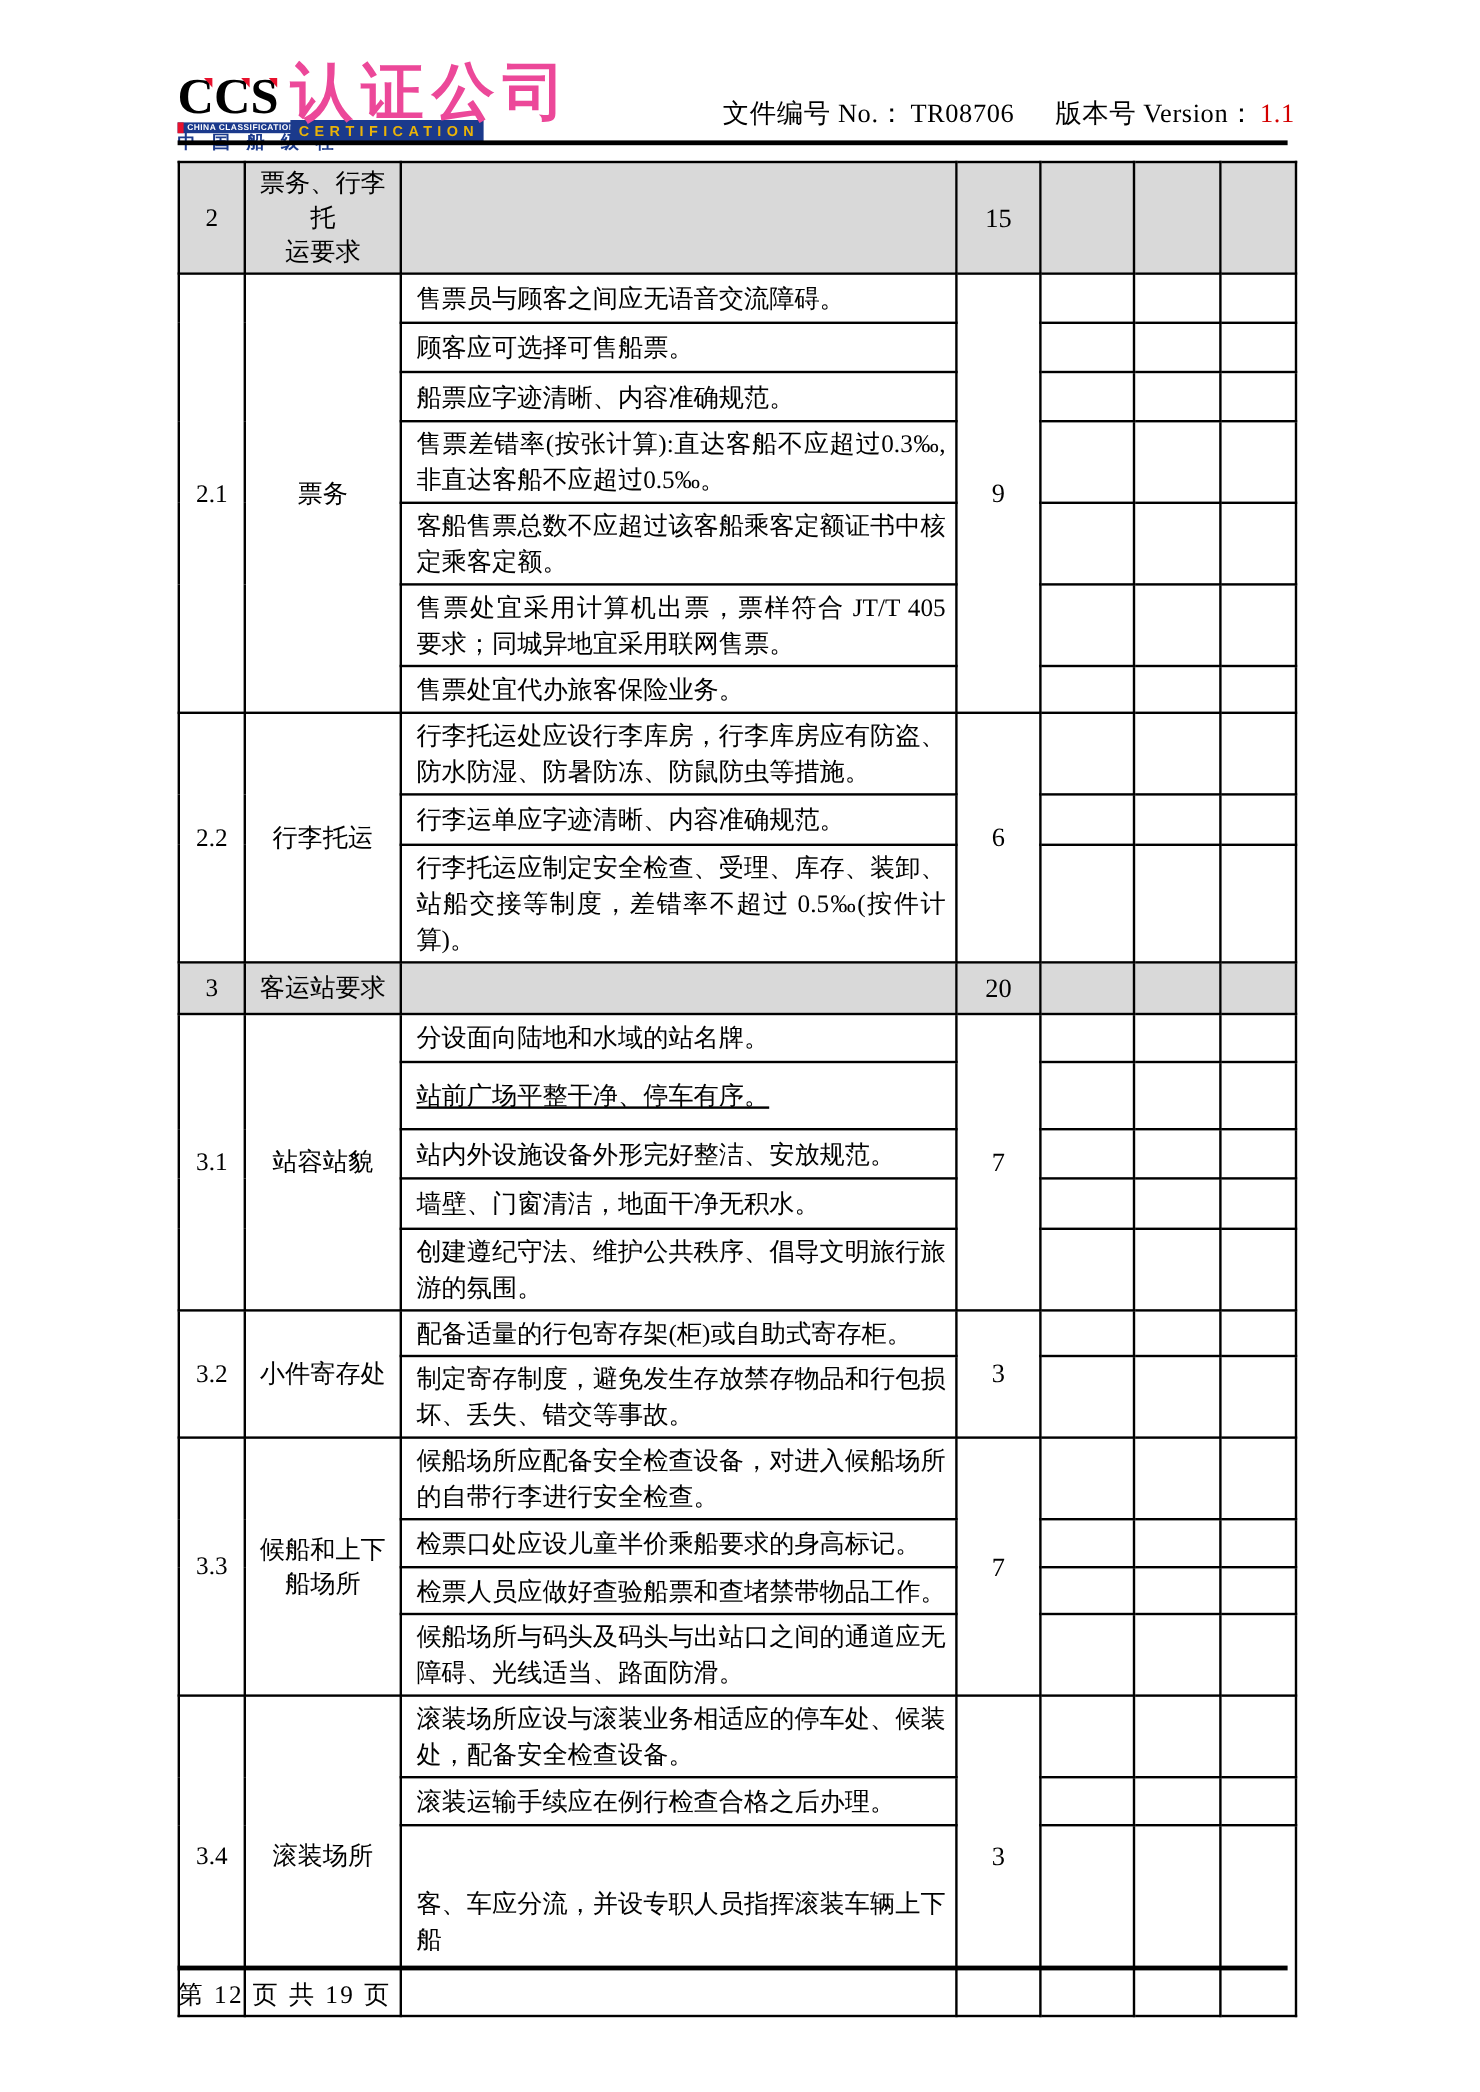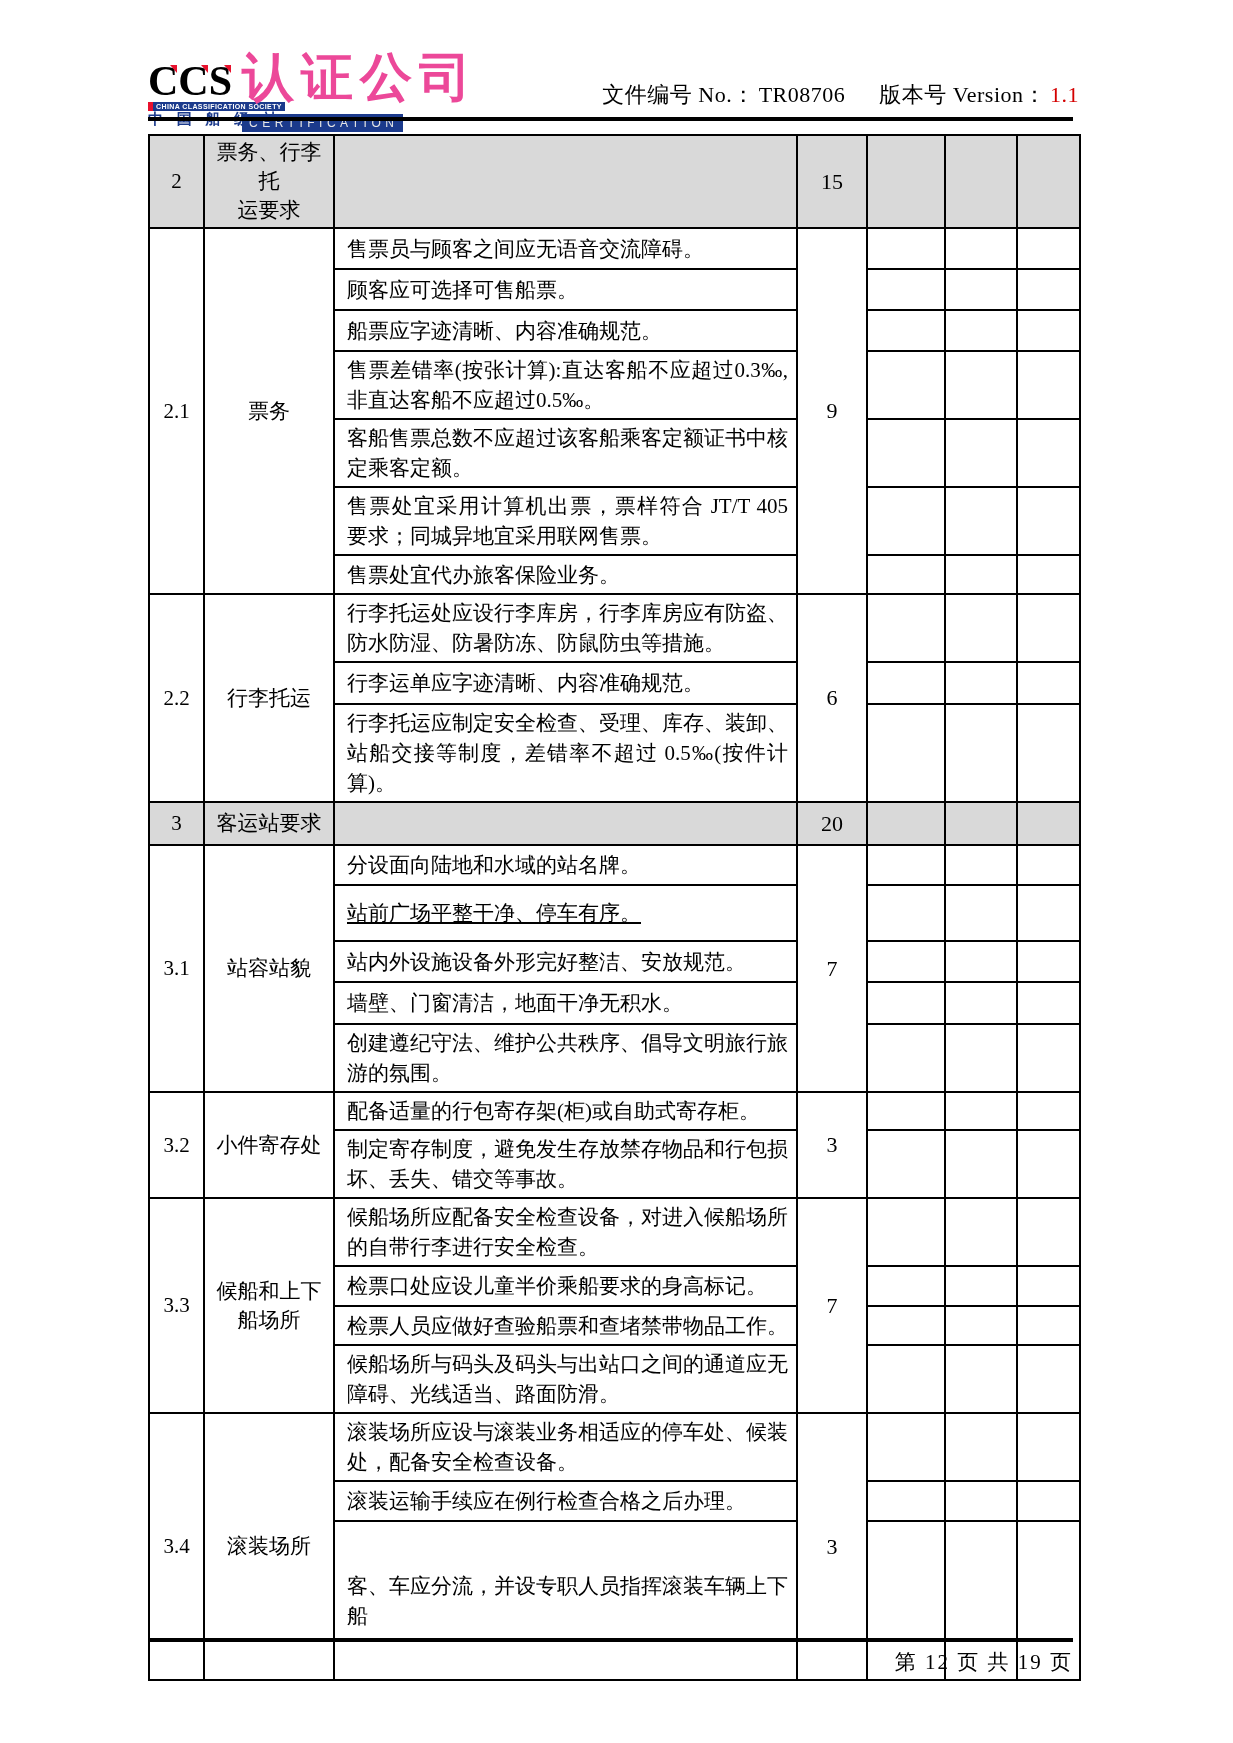--- a/index.html
+++ b/index.html
@@ -35,22 +35,22 @@
   .society-cn {
     margin-top: 1px; color: #1b3a8c; font-weight: bold;
     font-size: 15px; letter-spacing: 5px; line-height: 15px;
   }
   .logo-right { position: absolute; left: 242px; top: 58px; }
   .company-cn {
     color: #ec4899; font-weight: bold; font-size: 52px;
     line-height: 40px; letter-spacing: 7px;
   }
   .cert-bar {
-    margin-top: 16px; background: #1b3a8c; color: #e5e5e5;
-    font-size: 12px; font-weight: normal; letter-spacing: 4.5px;
+    margin-top: 2px; background: #1b3a8c; color: #eab308;
+    font-size: 12px; font-weight: bold; letter-spacing: 4.5px;
     padding: 2px 2px 2px 7px; width: 152px;
     font-family: "Liberation Sans", sans-serif;
   }
   .header-meta {
     position: absolute; right: 154px; top: 80px;
     font-size: 22px; white-space: nowrap; letter-spacing: 0.5px;
   }
   .header-meta .gap { display: inline-block; width: 34px; }
   .doc-no-value { padding-left: 4px; }
   .version-value { color: #d40000; padding-left: 4px; }
@@ -79,21 +79,21 @@
   td.empty-cell { background: #fff; }
   tr.section-header td { background: #d9d9d9; }
 
   
   .footer-rule {
     position: absolute; left: 148px; top: 1638px;
     width: 925px; height: 4px; background: #000;
   }
   .footer-text {
     position: absolute; left: 148px; top: 1648px; width: 925px;
-    text-align: right; font-size: 21px; letter-spacing: 2px;
+    text-align: left; font-size: 21px; letter-spacing: 2px;
   }
 </style>
 </head>
 <body>
 
 <div class="page">
 
   <div class="logo-left">
     <div class="ccs-acronym"><span class="ccs-letter">C</span><span class="ccs-letter">C</span><span class="ccs-letter">S</span></div>
     <div class="society-en-bar">CHINA CLASSIFICATION SOCIETY</div>

